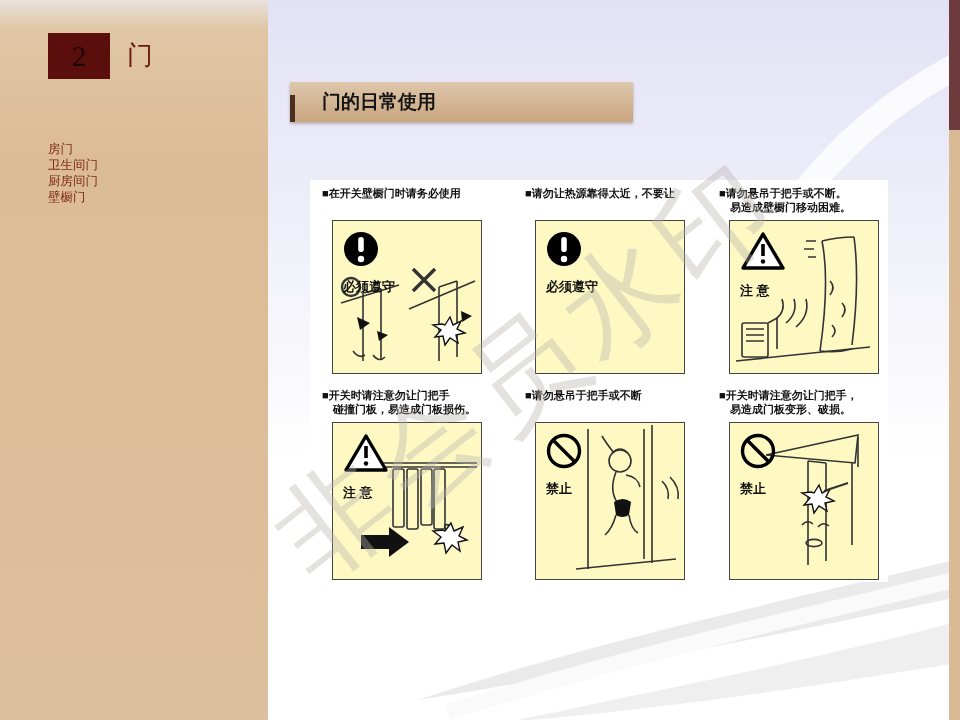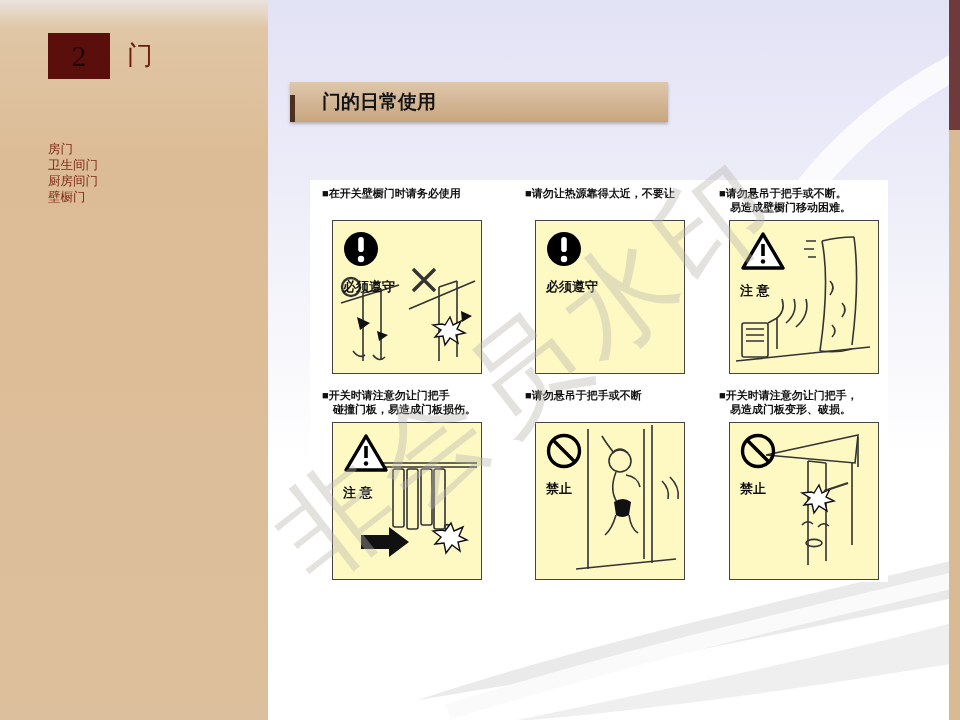--- a/index.html
+++ b/index.html
@@ -15,21 +15,21 @@
   .section-title{position:absolute;left:127px;top:38px;font-family:"Liberation Serif",serif;
     font-size:26px;color:#6b190f;}
   .nav{position:absolute;left:48px;top:93px;font-size:12.5px;line-height:16px;color:#7c2817;margin-top:48px;}
   .nav .nav-item{cursor:pointer;}
 
   
   .main{position:absolute;left:268px;top:0;width:681px;height:720px;
     background:linear-gradient(180deg,#e2e2f5 0%,#e9e9f8 18%,#f6f6fb 45%,#ffffff 64%,#ffffff 100%);}
   .deco{position:absolute;left:0;top:0;width:681px;height:720px;pointer-events:none;}
 
-  .title-bar{position:absolute;left:22px;top:82px;width:378px;height:40px;
+  .title-bar{position:absolute;left:22px;top:82px;width:343px;height:40px;
     background:linear-gradient(180deg,#dec7ac 0%,#d2b493 55%,#c8a57f 100%);
     box-shadow:0 2px 3px rgba(90,70,50,.35);}
   .title-bar::before{content:"";position:absolute;left:0;top:13px;width:5px;height:27px;background:#4e2e1e;}
   .title-text{margin-left:32px;line-height:40px;font-size:19px;font-weight:bold;color:#141414;}
 
   
   .scan{position:absolute;left:42px;top:180px;width:578px;height:402px;background:#fff;}
   .watermark{position:absolute;left:-60px;top:130px;width:640px;height:480px;z-index:6;
     display:flex;align-items:center;justify-content:center;transform:rotate(-38deg);
     font-size:112px;letter-spacing:8px;color:#b9b4ae;opacity:.38;white-space:nowrap;pointer-events:none;}

